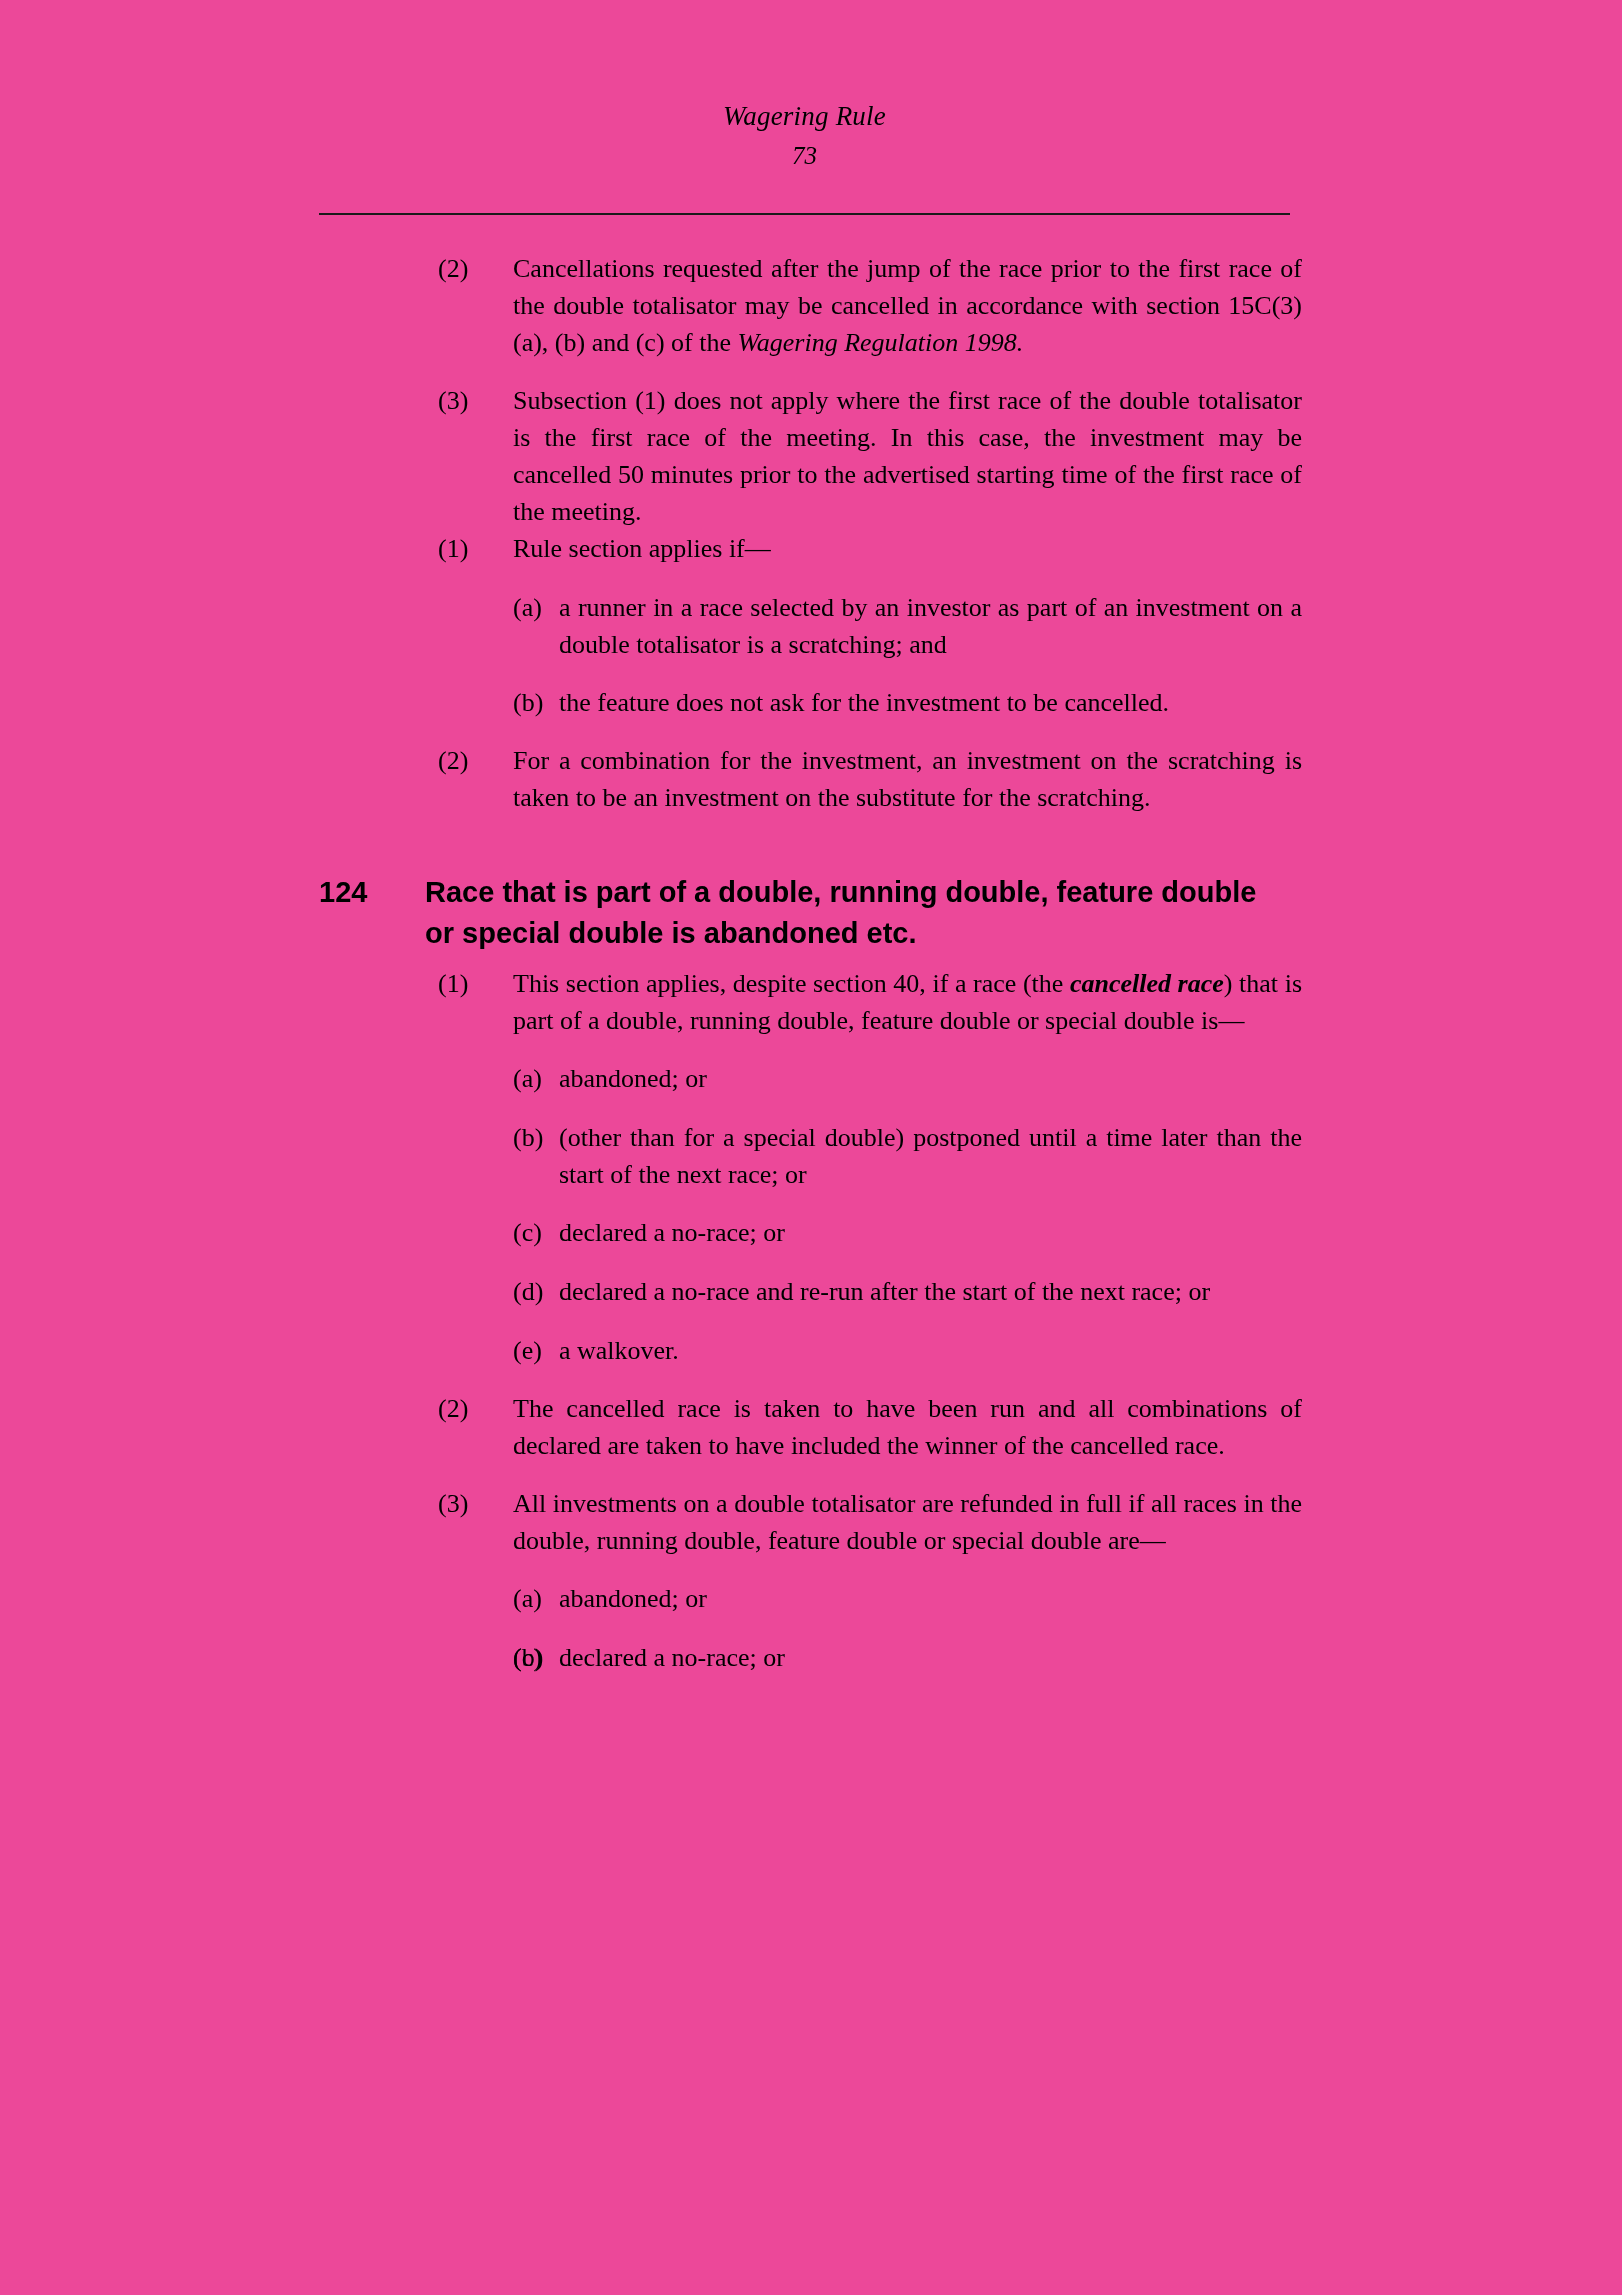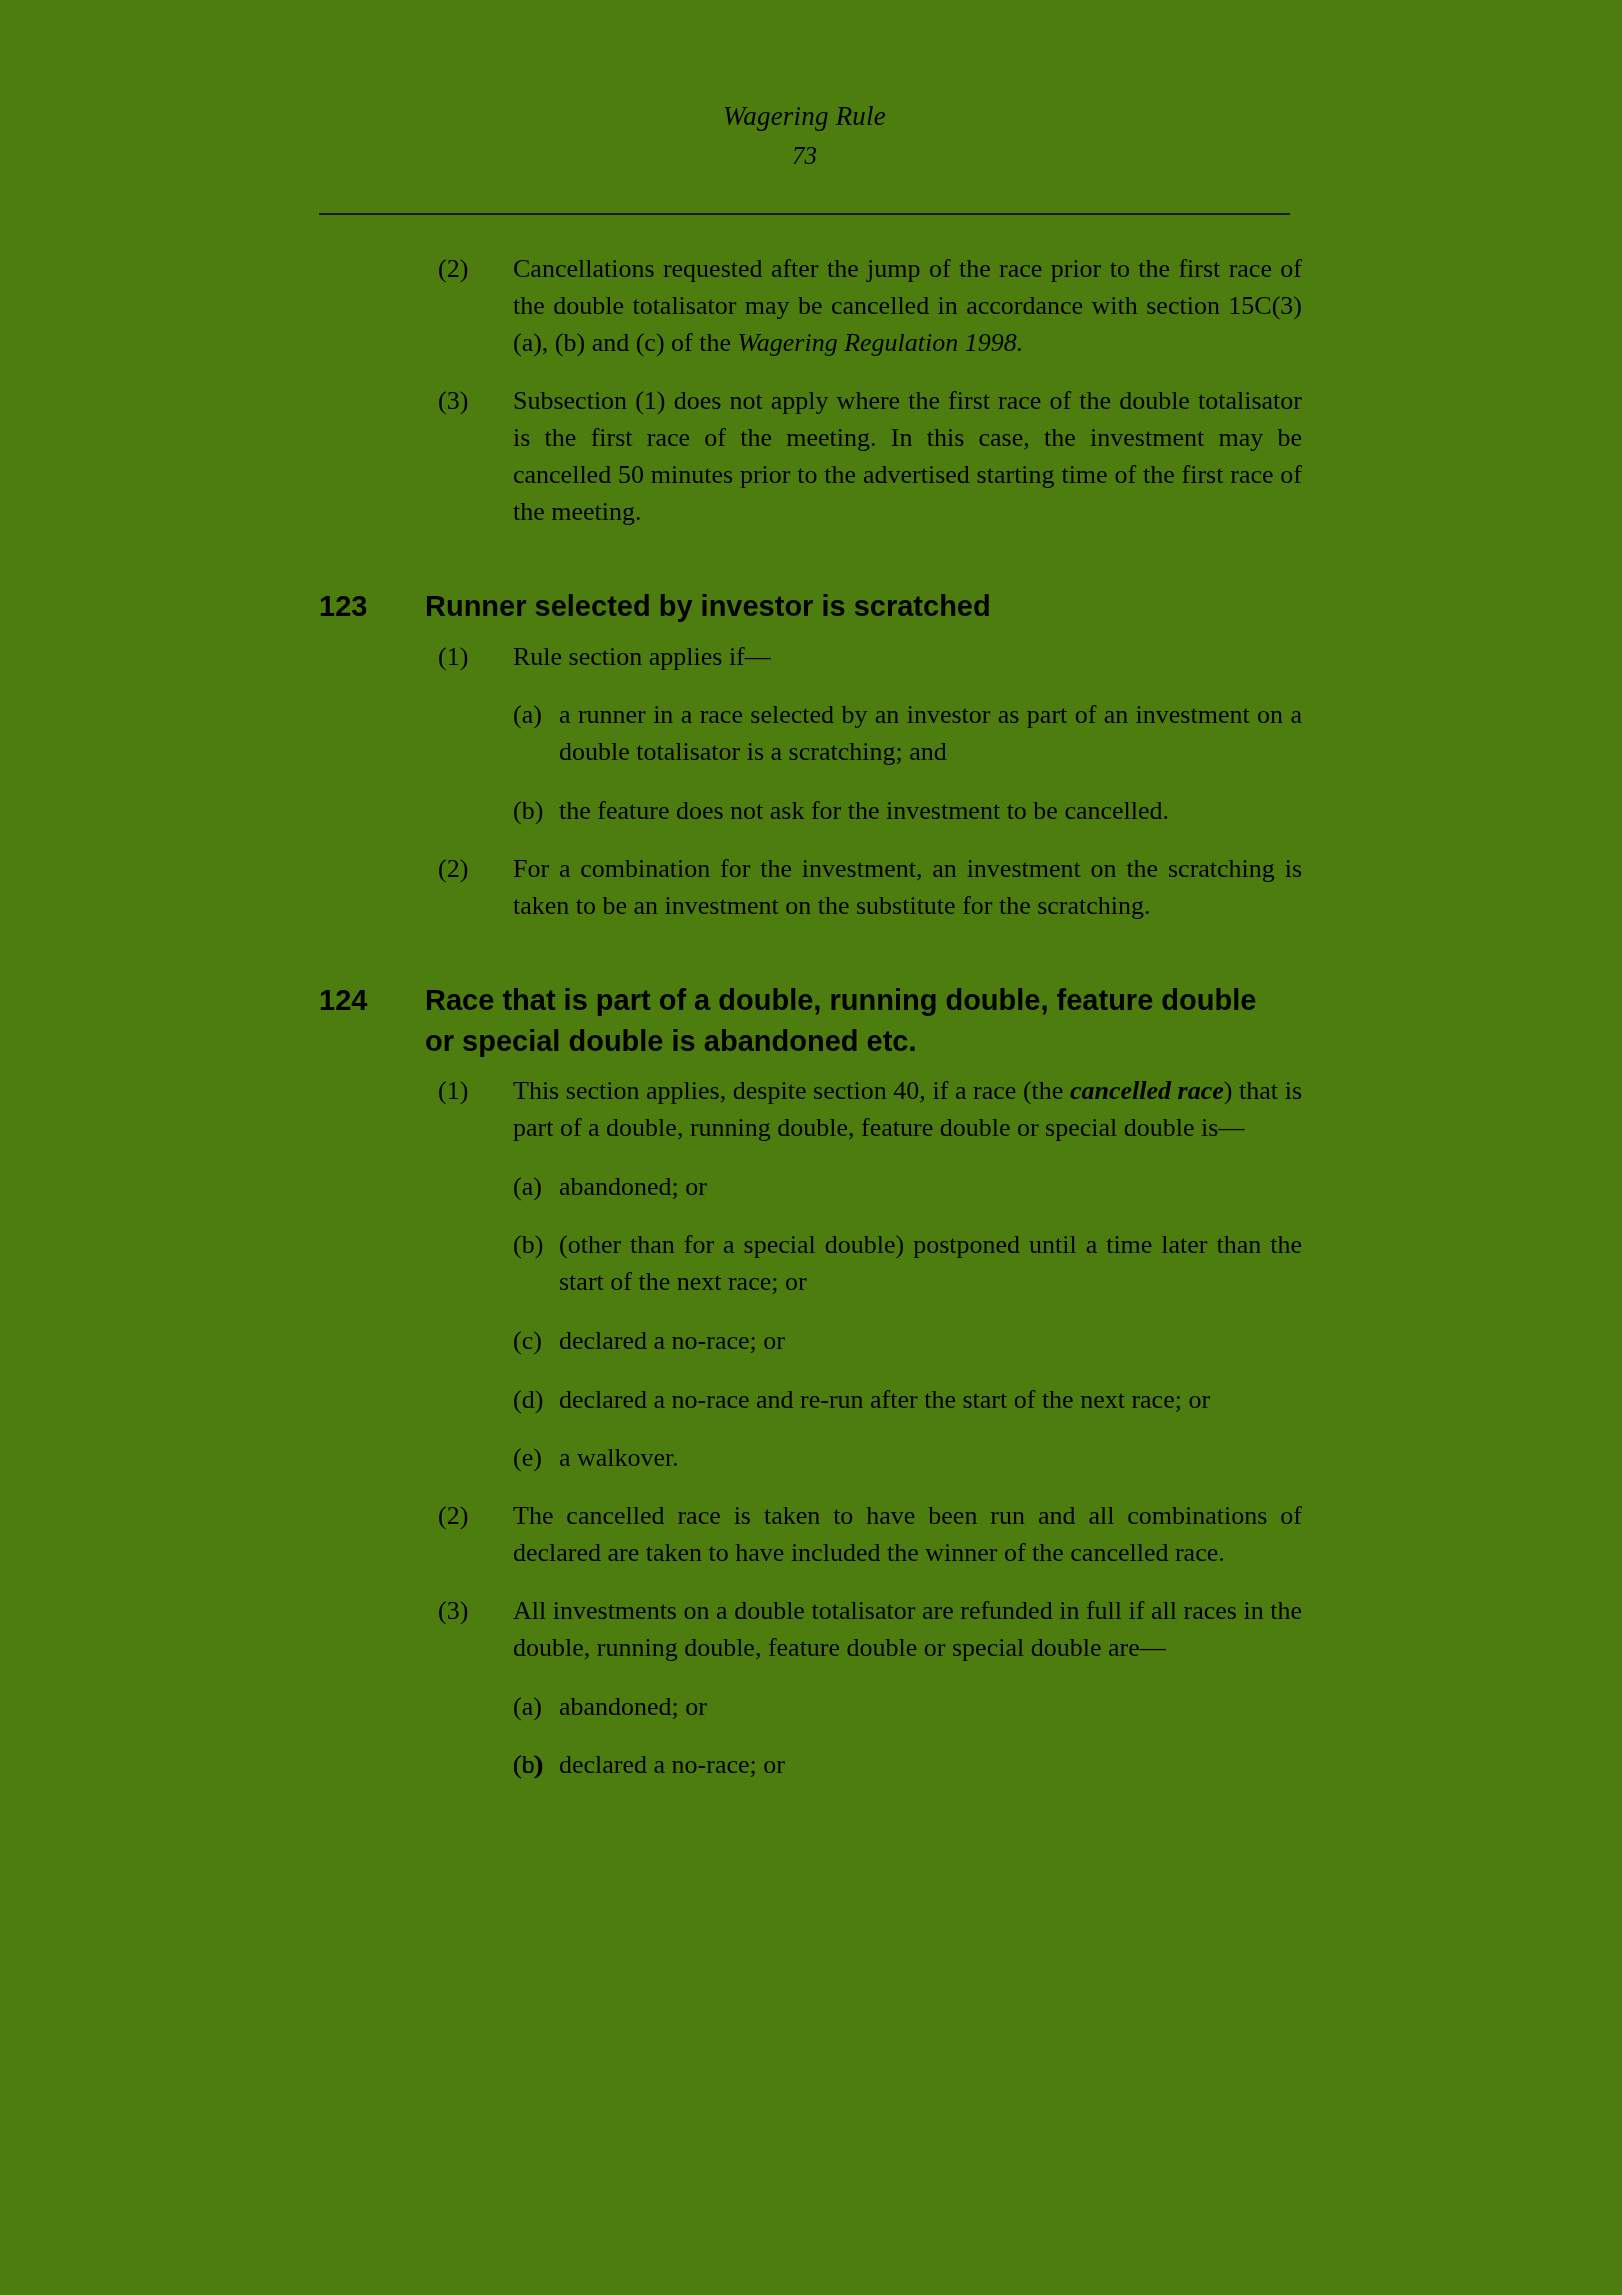--- a/index.html
+++ b/index.html
@@ -15,21 +15,21 @@
     color: #000000;
     -webkit-font-smoothing: antialiased;
   }
 
   .page {
     position: absolute;
     left: 0;
     top: 0;
     width: 1623px;
     height: 2295px;
-    background: #4d7c0f;
+    background: #ec4899;
   }
 
   
   .header {
     position: absolute;
     left: 319px;
     top: 98px;
     width: 971px;
     text-align: center;
   }
@@ -136,24 +136,20 @@
     <div class="item lvl1">
       <span class="marker">(2)</span>
       <div class="itext"><span>Cancellations requested after the jump of the race prior to the first race of the double totalisator may be cancelled in accordance with section 15C(3)(a), (b) and (c) of the </span><em class="it">Wagering Regulation 1998.</em></div>
     </div>
 
     <div class="item lvl1 gap">
       <span class="marker">(3)</span>
       <div class="itext">Subsection (1) does not apply where the first race of the double totalisator is the first race of the meeting. In this case, the investment may be cancelled 50 minutes prior to the advertised starting time of the first race of the meeting.</div>
     </div>
 
-    <div class="section-head">
-      <span class="secno">123</span>
-      <span class="sectitle">Runner selected by investor is scratched</span>
-    </div>
 
     <div class="item lvl1">
       <span class="marker">(1)</span>
       <div class="itext last-short">Rule section applies if—</div>
     </div>
 
     <div class="item lvl2 gap">
       <span class="marker">(a)</span>
       <div class="itext">a runner in a race selected by an investor as part of an investment on a double totalisator is a scratching; and</div>
     </div>

